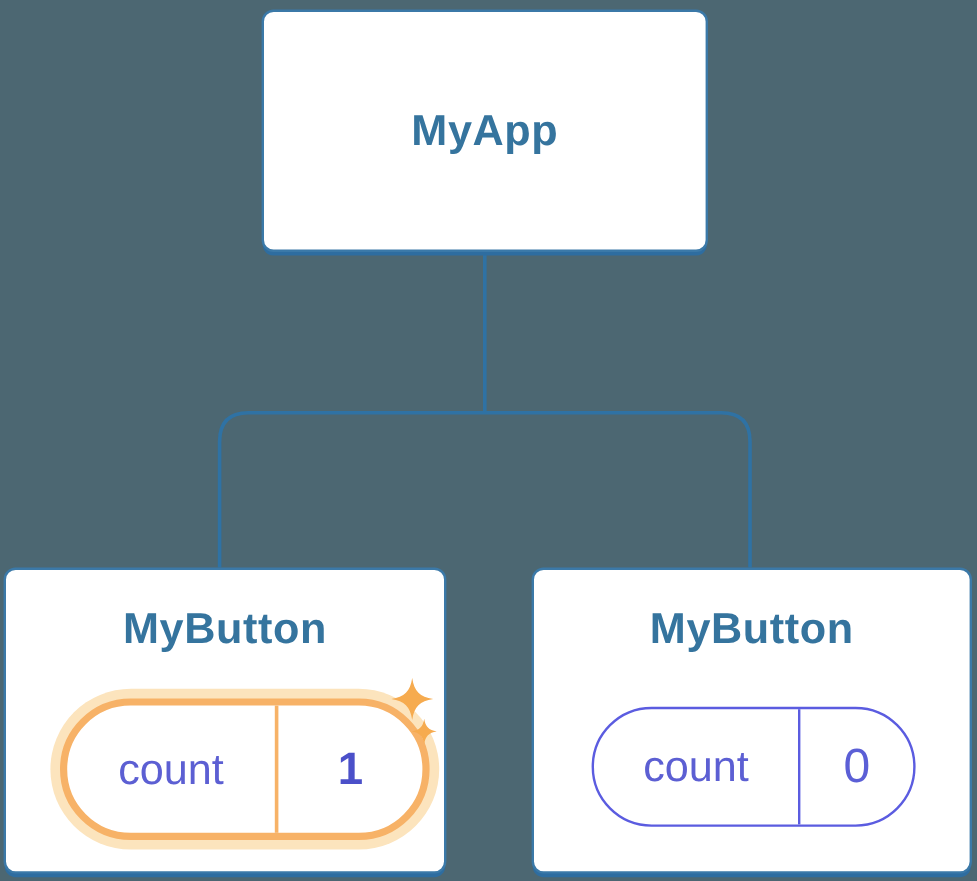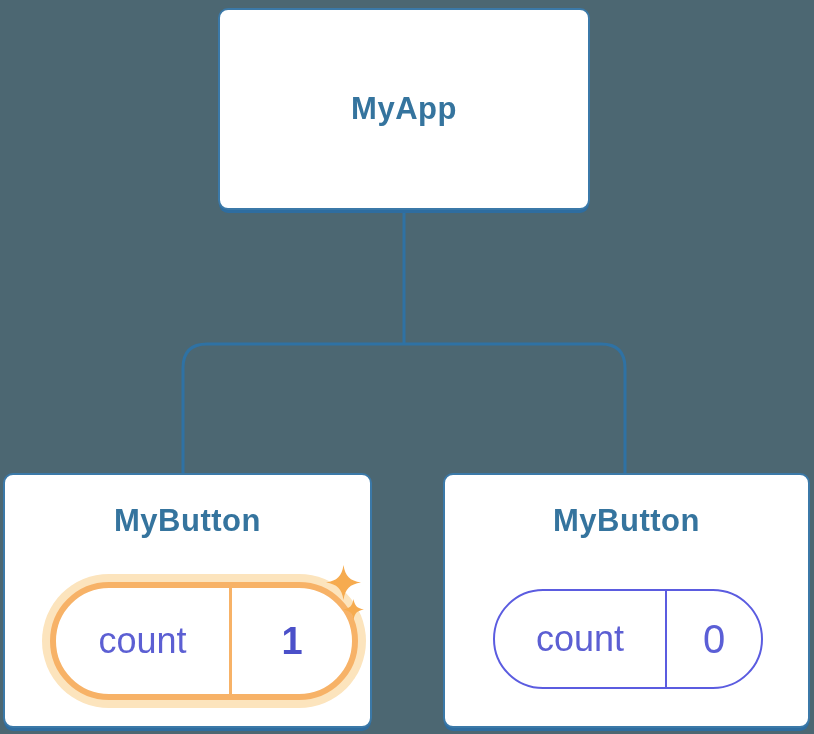--- a/index.html
+++ b/index.html
@@ -44,21 +44,21 @@
   .card.child-left {
     left: 3px; top: 473px;
     width: 369px; height: 255px;
   }
   .card.child-right {
     left: 443px; top: 473px;
     width: 367px; height: 255px;
   }
   .node-title {
     color: #35749e;
-    font-size: 31px;
+    font-size: 36px;
     font-weight: 700;
     letter-spacing: 0.5px;
     text-align: center;
   }
   .card.child-left .node-title,
   .card.child-right .node-title {
     padding-top: 28px;
   }
   .pill {
     position: absolute;

